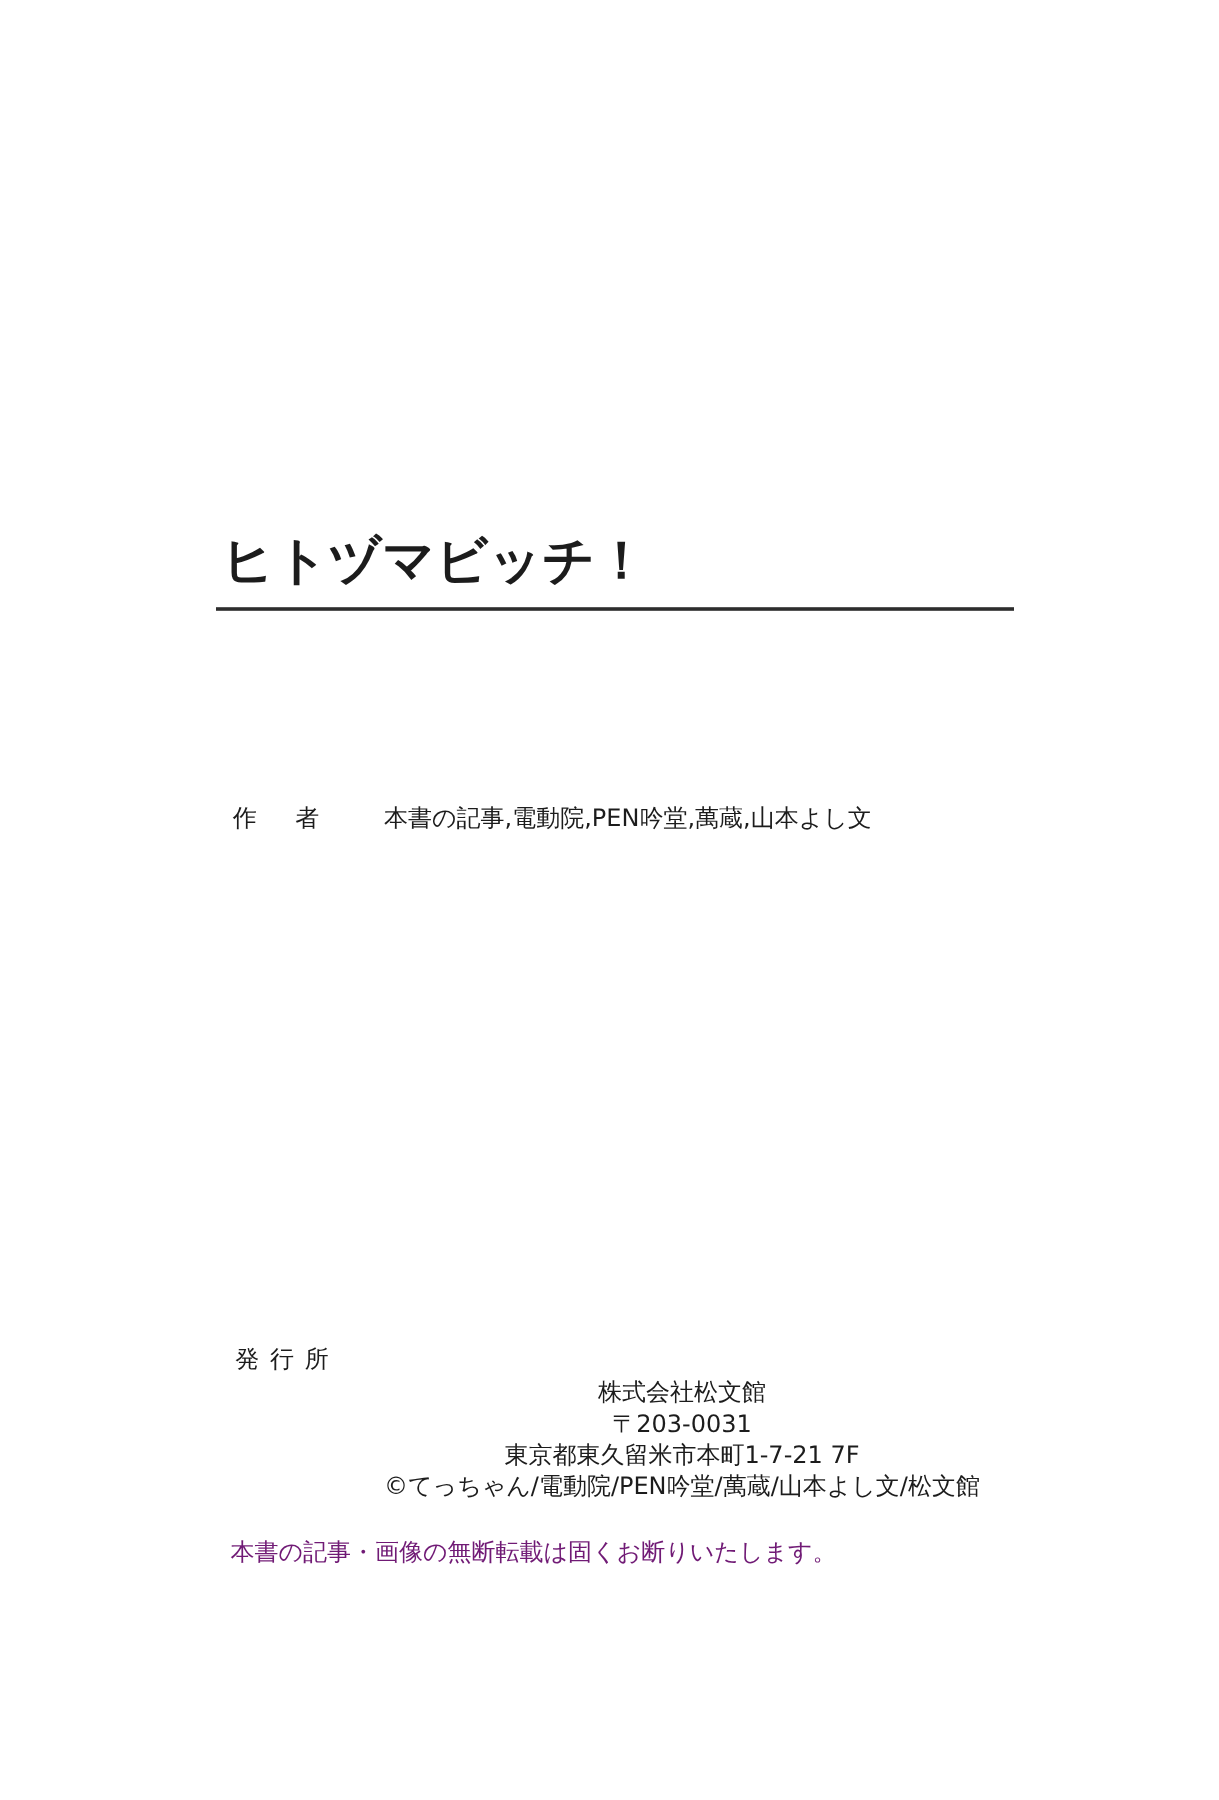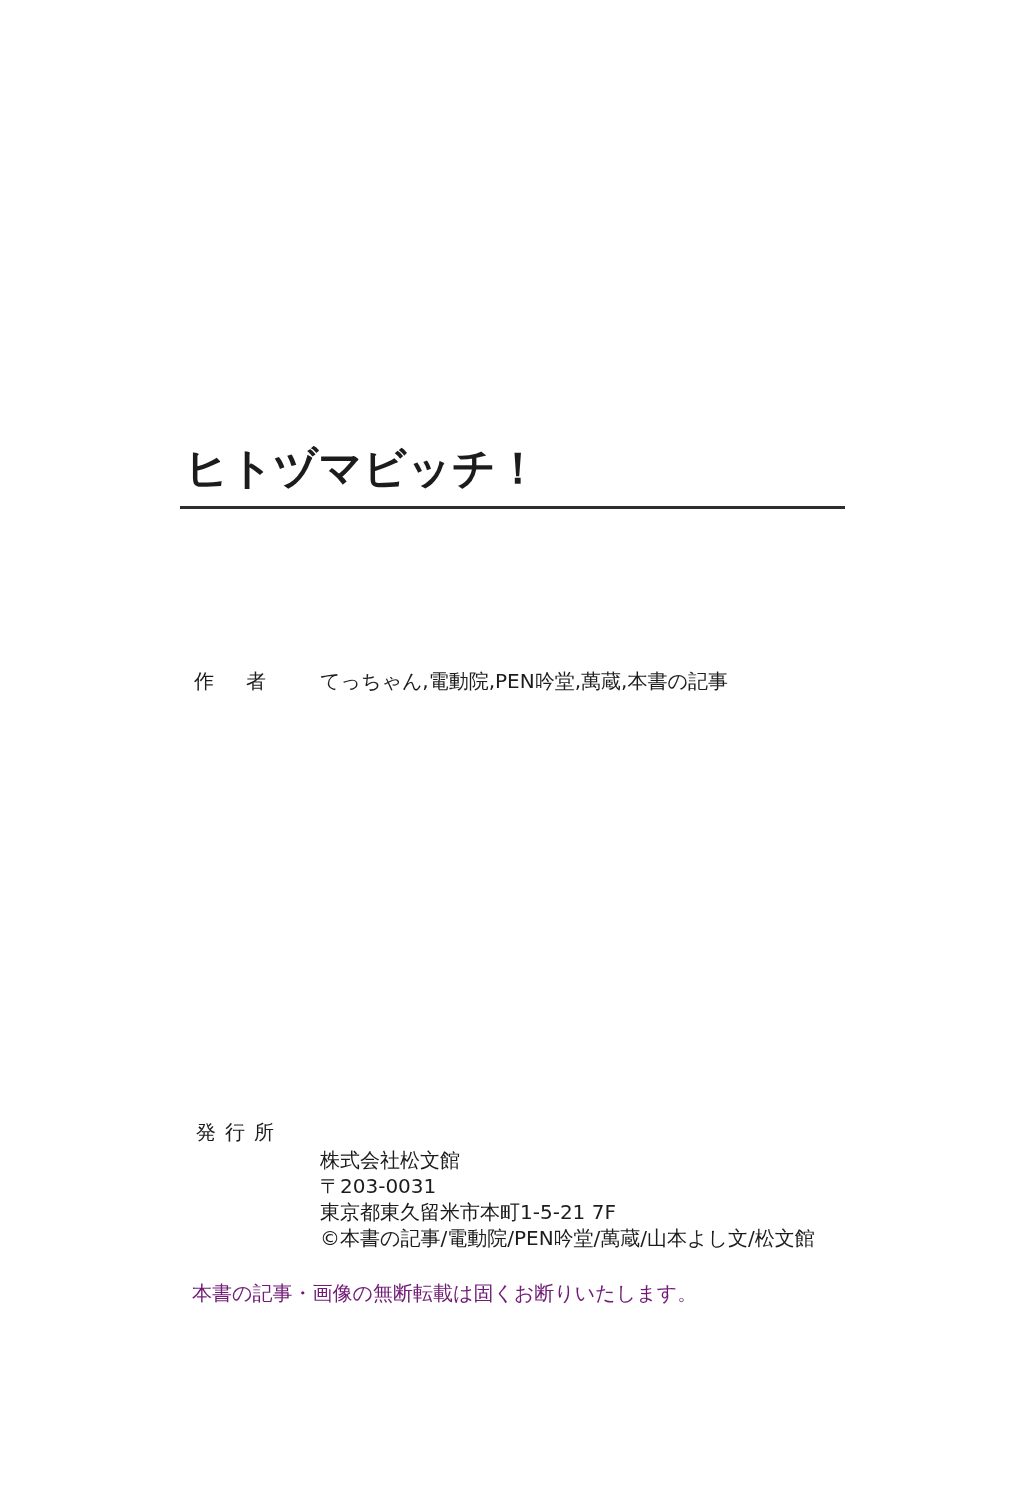--- a/index.html
+++ b/index.html
@@ -7,20 +7,21 @@
     background: #ffffff;
     font-family: "DejaVu Sans", "Liberation Sans", sans-serif;
   }
   .page {
     position: relative;
     width: 1016px;
     height: 1480px;
     background: #ffffff;
     overflow: hidden;
     color: #1c1c1c;
+    text-align: center;
   }
 
   
   .book-title {
     position: absolute;
     left: 185px;
     top: 444px;
     font-size: 43px;
     line-height: 1.15;
     font-weight: 700;
@@ -81,29 +82,29 @@
 <div class="page">
 
   <h1 class="book-title">ヒトヅマビッチ！</h1>
 
   <div class="title-rule"></div>
 
   <div class="row-label author-label">
     <span>作</span>
     <span>者</span>
   </div>
-  <div class="row-value author-value">てっちゃん,電動院,PEN吟堂,萬蔵,本書の記事</div>
+  <div class="row-value author-value">本書の記事,電動院,PEN吟堂,萬蔵,山本よし文</div>
 
   <div class="row-label publisher-label">
     <span>発</span>
     <span>行</span>
     <span>所</span>
   </div>
   <div class="row-value publisher-lines">
     <div>株式会社松文館</div>
     <div>〒203-0031</div>
-    <div>東京都東久留米市本町1-5-21 7F</div>
-    <div>©本書の記事/電動院/PEN吟堂/萬蔵/山本よし文/松文館</div>
+    <div>東京都東久留米市本町1-7-21 7F</div>
+    <div>©てっちゃん/電動院/PEN吟堂/萬蔵/山本よし文/松文館</div>
   </div>
 
   <div class="notice">本書の記事・画像の無断転載は固くお断りいたします。</div>
 
 </div>
 
 </body></html>

